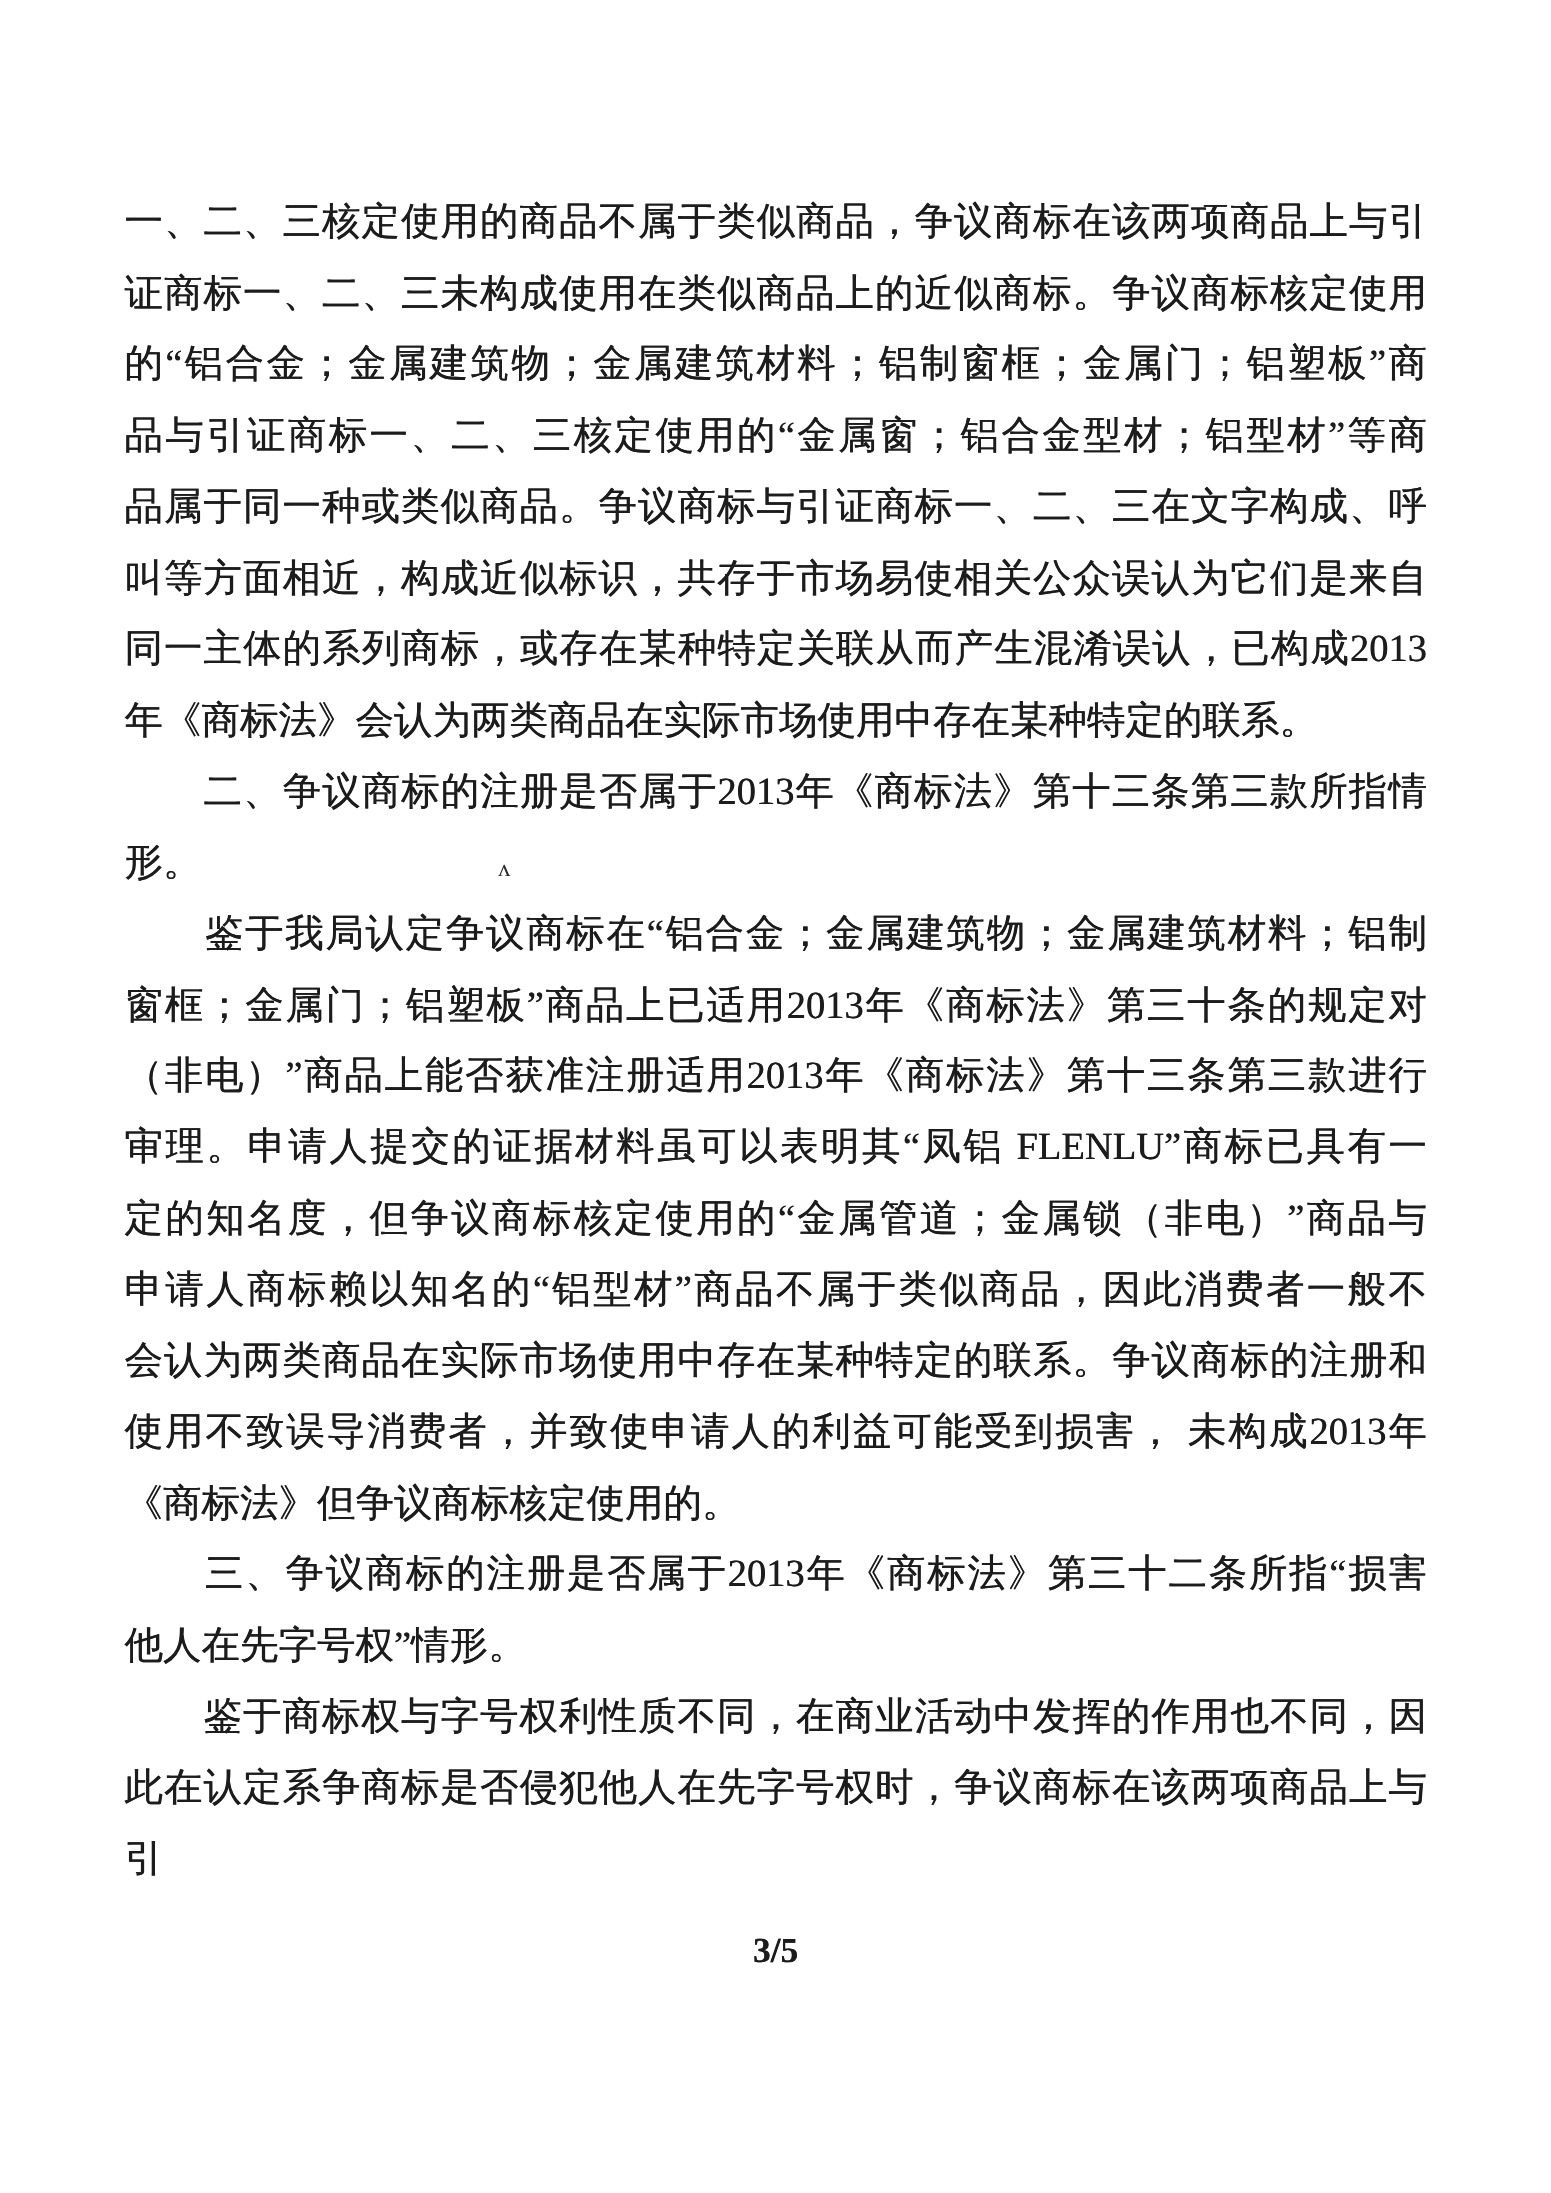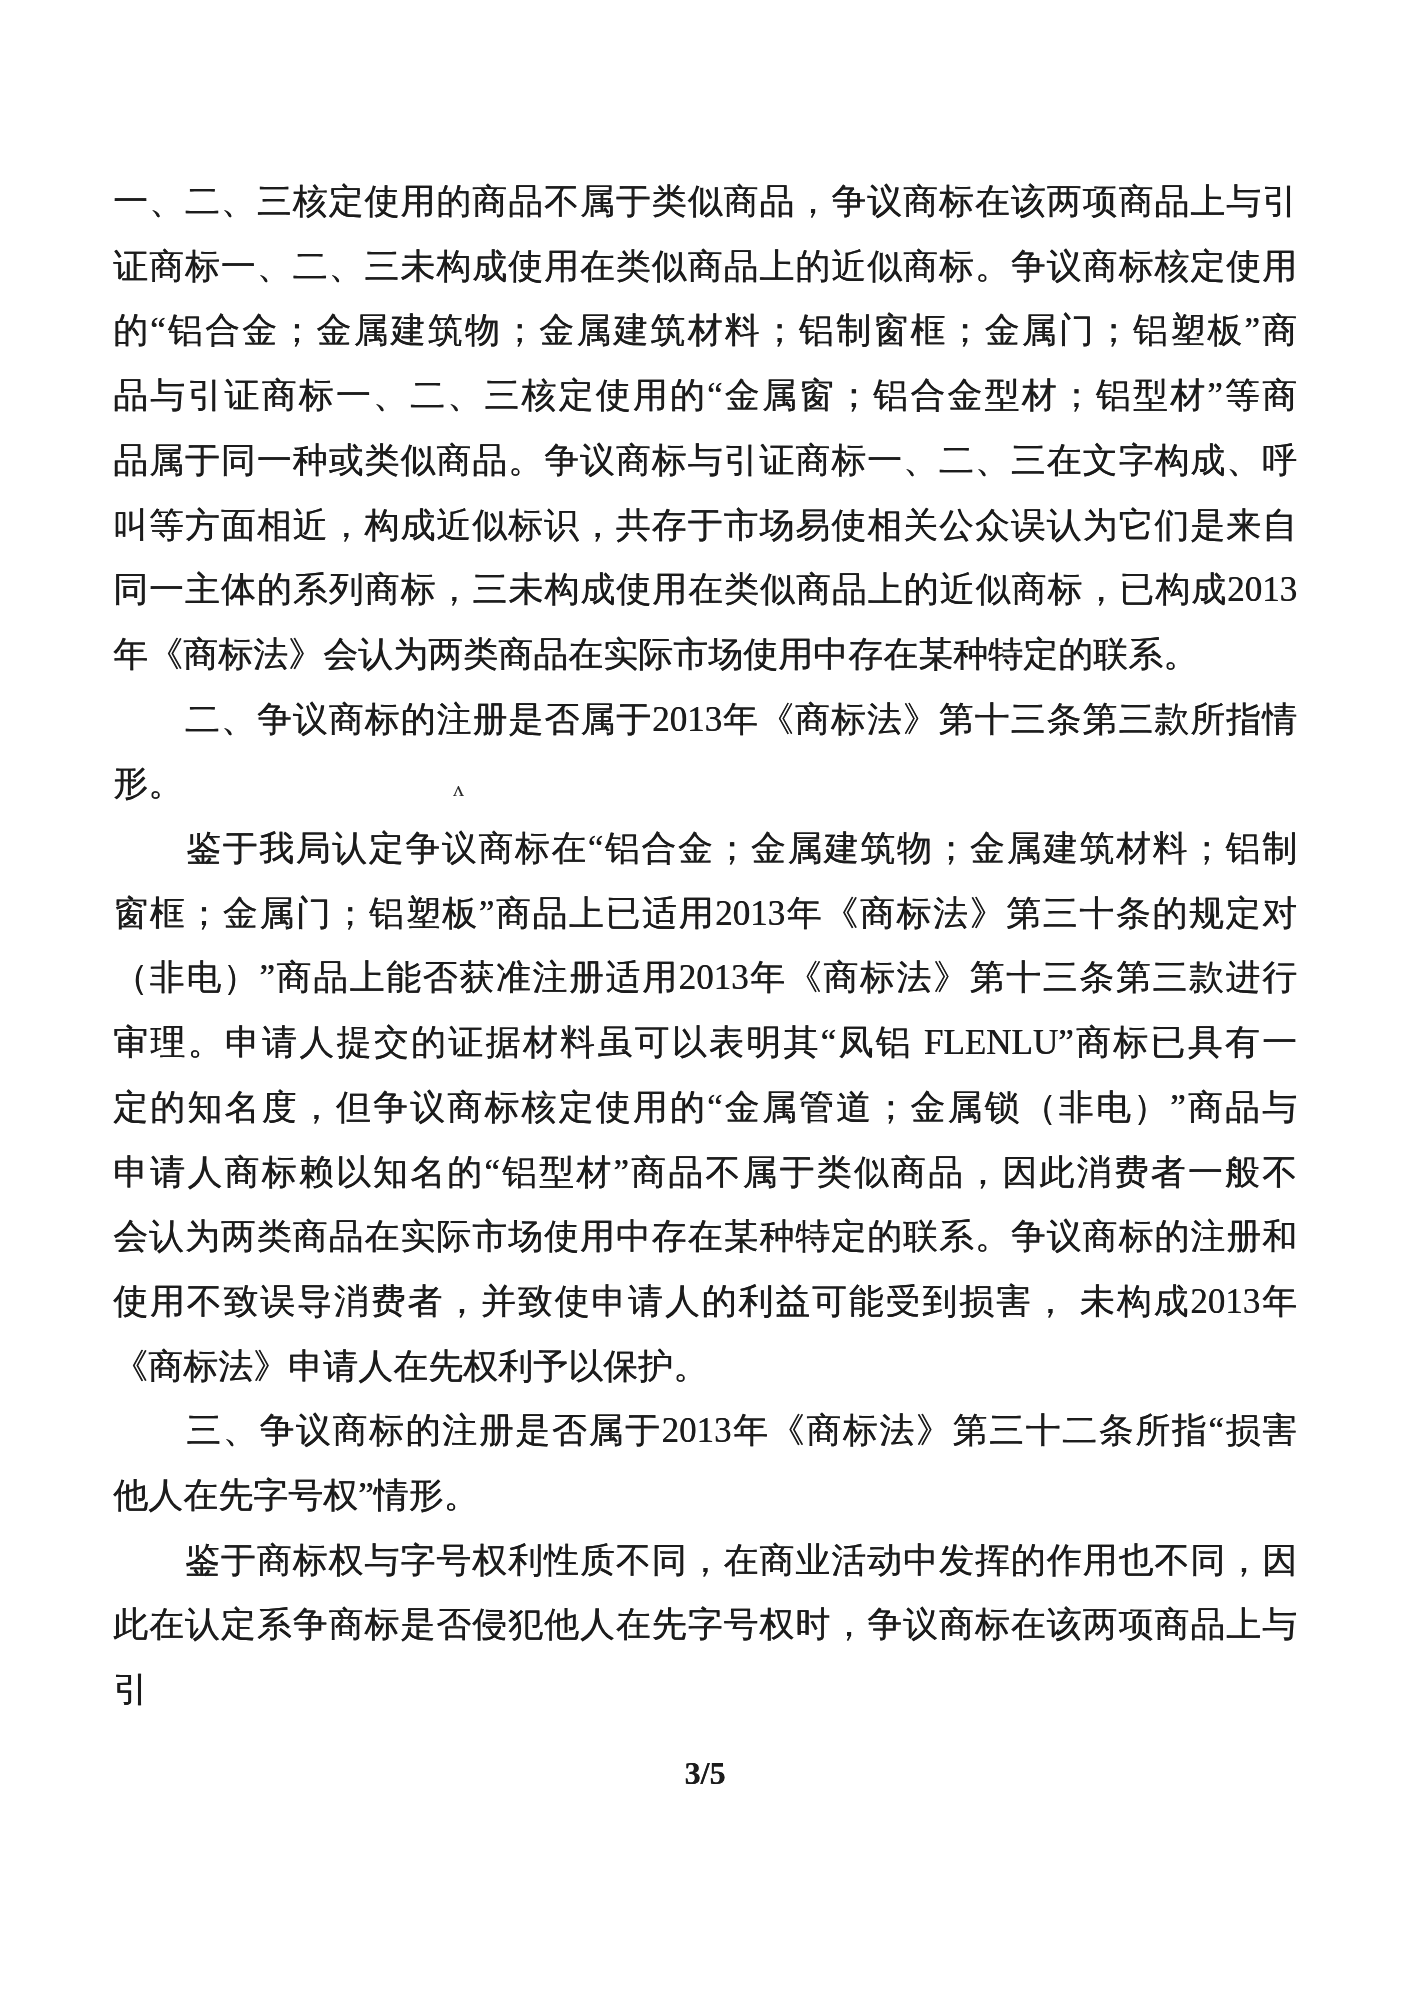--- a/index.html
+++ b/index.html
@@ -58,33 +58,33 @@
 <body>
 
 <div class="page">
   <div class="text-block">
     <div class="line j">一、二、三核定使用的商品不属于类似商品，争议商标在该两项商品上与引</div>
     <div class="line j">证商标一、二、三未构成使用在类似商品上的近似商标。争议商标核定使用</div>
     <div class="line j">的“铝合金；金属建筑物；金属建筑材料；铝制窗框；金属门；铝塑板”商</div>
     <div class="line j">品与引证商标一、二、三核定使用的“金属窗；铝合金型材；铝型材”等商</div>
     <div class="line j">品属于同一种或类似商品。争议商标与引证商标一、二、三在文字构成、呼</div>
     <div class="line j">叫等方面相近，构成近似标识，共存于市场易使相关公众误认为它们是来自</div>
-    <div class="line j">同一主体的系列商标，三未构成使用在类似商品上的近似商标，已构成2013</div>
+    <div class="line j">同一主体的系列商标，或存在某种特定关联从而产生混淆误认，已构成2013</div>
     <div class="line">年《商标法》会认为两类商品在实际市场使用中存在某种特定的联系。</div>
     <div class="line j">　　二、争议商标的注册是否属于2013年《商标法》第十三条第三款所指情</div>
     <div class="line">形。</div>
     <div class="line j">　　鉴于我局认定争议商标在“铝合金；金属建筑物；金属建筑材料；铝制</div>
     <div class="line j">窗框；金属门；铝塑板”商品上已适用2013年《商标法》第三十条的规定对</div>
     <div class="line j">（非电）”商品上能否获准注册适用2013年《商标法》第十三条第三款进行</div>
     <div class="line j">审理。申请人提交的证据材料虽可以表明其“凤铝 FLENLU”商标已具有一</div>
     <div class="line j">定的知名度，但争议商标核定使用的“金属管道；金属锁（非电）”商品与</div>
     <div class="line j">申请人商标赖以知名的“铝型材”商品不属于类似商品，因此消费者一般不</div>
     <div class="line j">会认为两类商品在实际市场使用中存在某种特定的联系。争议商标的注册和</div>
     <div class="line j">使用不致误导消费者，并致使申请人的利益可能受到损害， 未构成2013年</div>
-    <div class="line">《商标法》申请人在先权利予以保护。</div>
+    <div class="line">《商标法》但争议商标核定使用的。</div>
     <div class="line j">　　三、争议商标的注册是否属于2013年《商标法》第三十二条所指“损害</div>
     <div class="line">他人在先字号权”情形。</div>
     <div class="line j">　　鉴于商标权与字号权利性质不同，在商业活动中发挥的作用也不同，因</div>
     <div class="line j">此在认定系争商标是否侵犯他人在先字号权时，争议商标在该两项商品上与引</div>
   </div>
 
   <div class="artifact">ʌ</div>
 
   <div class="footer">3/5</div>
 </div>

